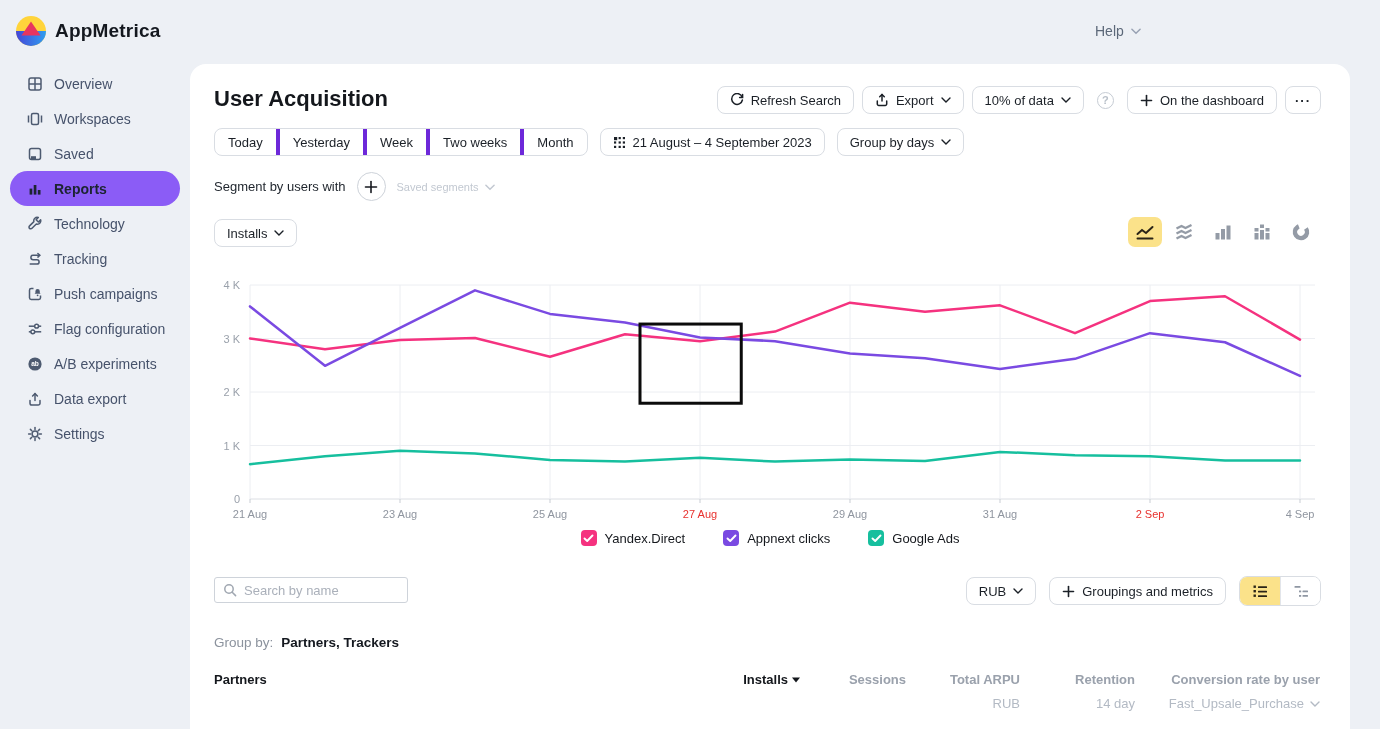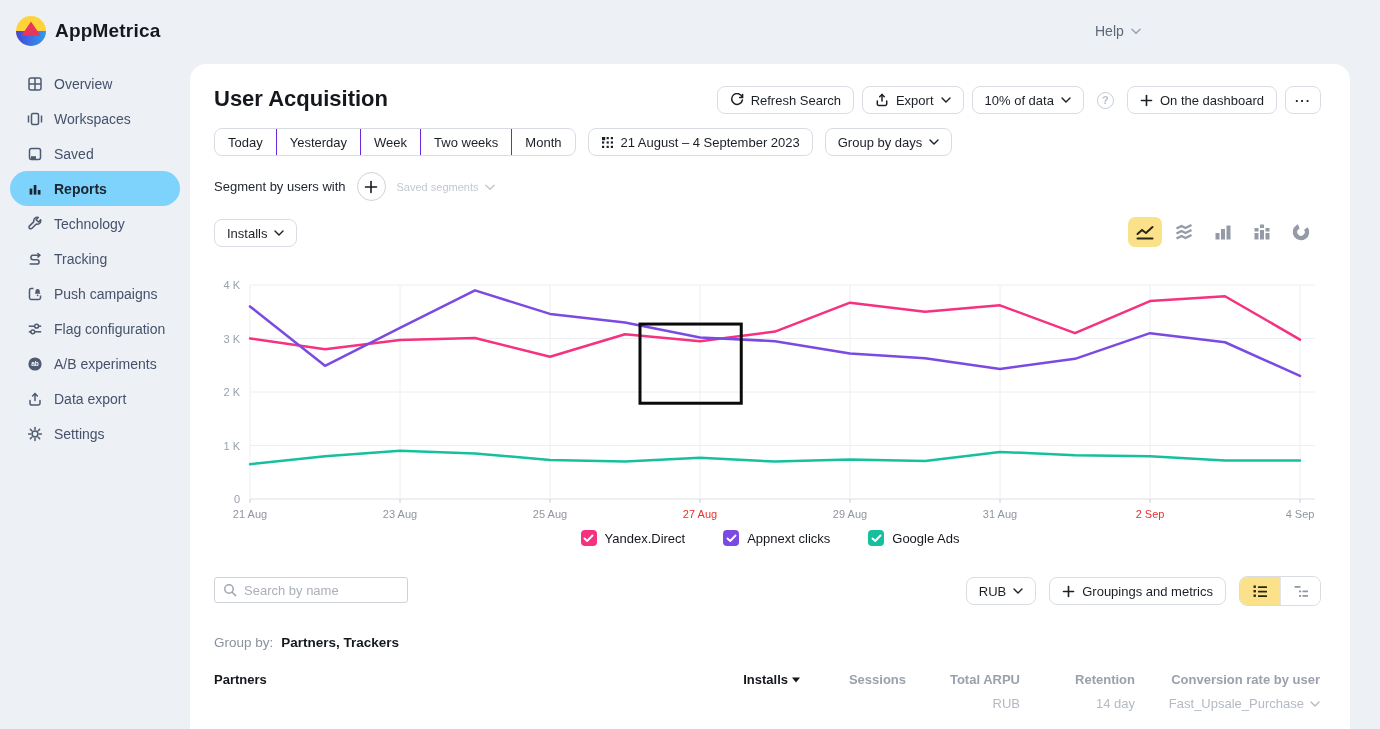--- a/index.html
+++ b/index.html
@@ -14,39 +14,39 @@
   .topbar { position:absolute; left:0; top:0; width:1380px; height:52px; }
   .logo { position:absolute; left:16px; top:16px; display:flex; align-items:center; gap:9px; }
   .logo-text { font-size:19px; font-weight:700; color:#14181f; letter-spacing:.2px; }
   .help { position:absolute; left:1095px; top:23px; display:flex; align-items:center; gap:7px;
           font-size:14px; color:#5c6879; cursor:pointer; }
   
   .sidebar { position:absolute; left:0; top:64px; width:190px; bottom:0; padding-top:2px; }
   .side-item { height:35px; margin:0 10px; border-radius:18px; display:flex; align-items:center;
                gap:11px; padding-left:17px; font-size:14px; color:#46526b; cursor:pointer; }
   .side-item .sicon { width:16px; height:16px; flex:0 0 16px; display:flex; }
-  .side-item.active { background:#7dd3fc; color:#1c2430; font-weight:700; }
+  .side-item.active { background:#8b5cf6; color:#1c2430; font-weight:700; }
   
   .card { position:absolute; left:190px; top:64px; width:1160px; height:665px;
           background:#ffffff; border-radius:16px 16px 0 0; }
   .page-title { position:absolute; left:24px; top:22px; font-size:22px; font-weight:700; color:#14171c; }
   .btn { display:inline-flex; align-items:center; gap:7px; height:28px; padding:0 12px;
          background:#fff; border:1px solid #d9dde3; border-radius:8px; font-size:13px;
          color:#1b2027; cursor:pointer; white-space:nowrap; }
   .chev { width:10px; height:6px; display:inline-flex; }
   .header-actions { position:absolute; top:22px; right:29px; display:flex; align-items:center; gap:8px; }
   .qmark { width:17px; height:17px; border:1.4px solid #c6ccd4; border-radius:50%; color:#b9c0c9;
            font-size:11px; font-weight:700; display:flex; align-items:center; justify-content:center;
            margin:0 5px; cursor:pointer; }
   .more-btn { font-weight:700; letter-spacing:1px; padding:0 9px; }
   
   .tabs-row { position:absolute; left:24px; top:64px; display:flex; align-items:center; gap:12px; }
   .segmented { display:flex; border:1px solid #d9dde3; border-radius:8px; background:#fff; overflow:hidden; }
   .seg-tab { padding:0 13px; height:26px; display:flex; align-items:center; font-size:13px;
-             color:#1b2027; border-left:1px solid #6d28d9; cursor:pointer; }
+             color:#1b2027; border-left:4px solid #6d28d9; cursor:pointer; }
   .seg-tab:first-child { border-left:none; }
   
   .segment-row { position:absolute; left:24px; top:108px; display:flex; align-items:center; gap:11px; }
   .segment-label { font-size:13px; color:#1e242c; }
   .plus-circle { width:29px; height:29px; border:1px solid #cdd2d9; border-radius:50%;
                  display:flex; align-items:center; justify-content:center; cursor:pointer; background:#fff; }
   .saved-seg { display:flex; align-items:center; gap:7px; font-size:11px; color:#c2c8d1; cursor:pointer; }
   
   .metric-row { position:absolute; left:24px; top:155px; }
   .chart-types { position:absolute; right:32px; top:153px; display:flex; align-items:center; gap:5px; }

